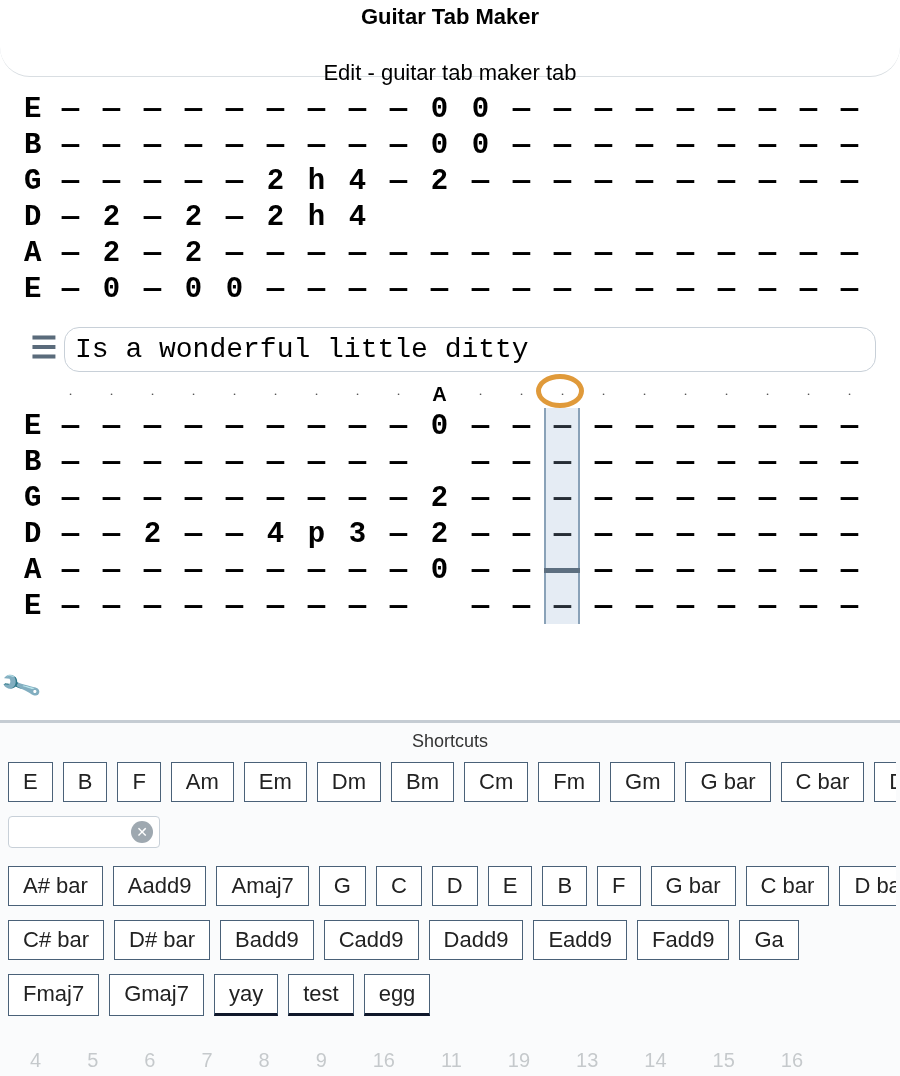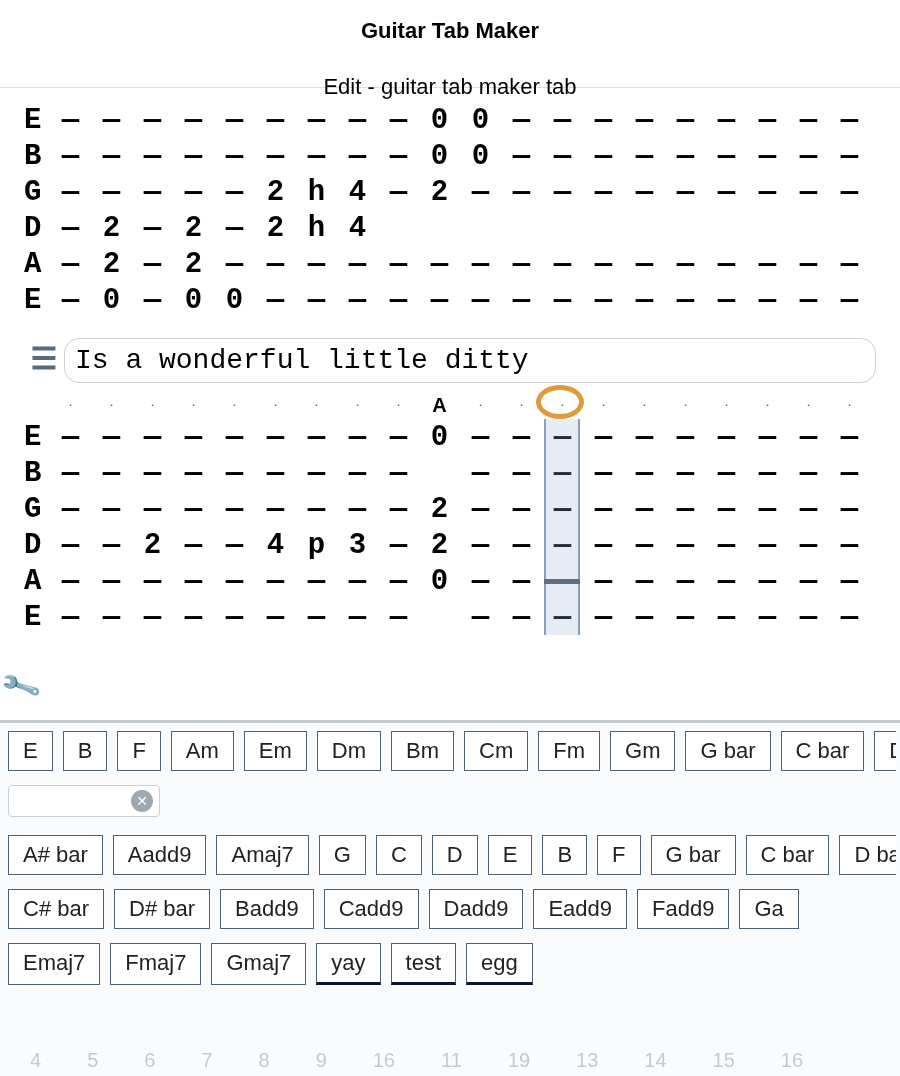--- a/index.html
+++ b/index.html
@@ -8,24 +8,25 @@
     width:900px;
     height:1076px;
     font-family: -apple-system, "Helvetica Neue", Arial, sans-serif;
     background:#fff;
     overflow:hidden;
     position:relative;
   }
 
   
   .header {
-    height:88px;
+    height:77px;
     border-bottom:1px solid #d9dee2;
     text-align:center;
-    padding-top:18px;
+    padding-top:4px;
+    border-radius:30px;
   }
   .app-title { font-size:22px; font-weight:700; }
   .subtitle  { font-size:22px; font-weight:400; margin-top:30px; }
 
   
   .tab-area {
     padding:14px 24px 0 24px;
     font-family: "Courier New", monospace;
     font-size:29px;
     font-weight:700;
@@ -528,20 +529,21 @@
       </div>
       <div class="cursor-col" style="left: 520px; top: 28px; height: 216px;"></div>
       <div class="cursor-circle" style="left: 512px; top: -6px;"></div>
       <div class="cursor-mark" style="left: 520px; top: 188px;"></div>
     </div>
 </div>
 
 <div class="wrench">🔧</div>
 
 <div class="shortcuts-panel">
+  <div class="shortcuts-title">Shortcuts</div>
 
   <div class="chip-row" id="chips1">
       <div class="chip">E</div>
       <div class="chip">B</div>
       <div class="chip">F</div>
       <div class="chip">Am</div>
       <div class="chip">Em</div>
       <div class="chip">Dm</div>
       <div class="chip">Bm</div>
       <div class="chip">Cm</div>
@@ -575,21 +577,20 @@
       <div class="chip">C# bar</div>
       <div class="chip">D# bar</div>
       <div class="chip">Badd9</div>
       <div class="chip">Cadd9</div>
       <div class="chip">Dadd9</div>
       <div class="chip">Eadd9</div>
       <div class="chip">Fadd9</div>
       <div class="chip">Ga</div>
     </div>
   <div class="chip-row" id="chips4">
-      <div class="chip">Emaj7</div>
       <div class="chip">Fmaj7</div>
       <div class="chip">Gmaj7</div>
       <div class="chip user">yay</div>
       <div class="chip user">test</div>
       <div class="chip user">egg</div>
     </div>
 
   <div class="fret-numbers" id="fretnums">
       <span>4</span>
       <span>5</span>

